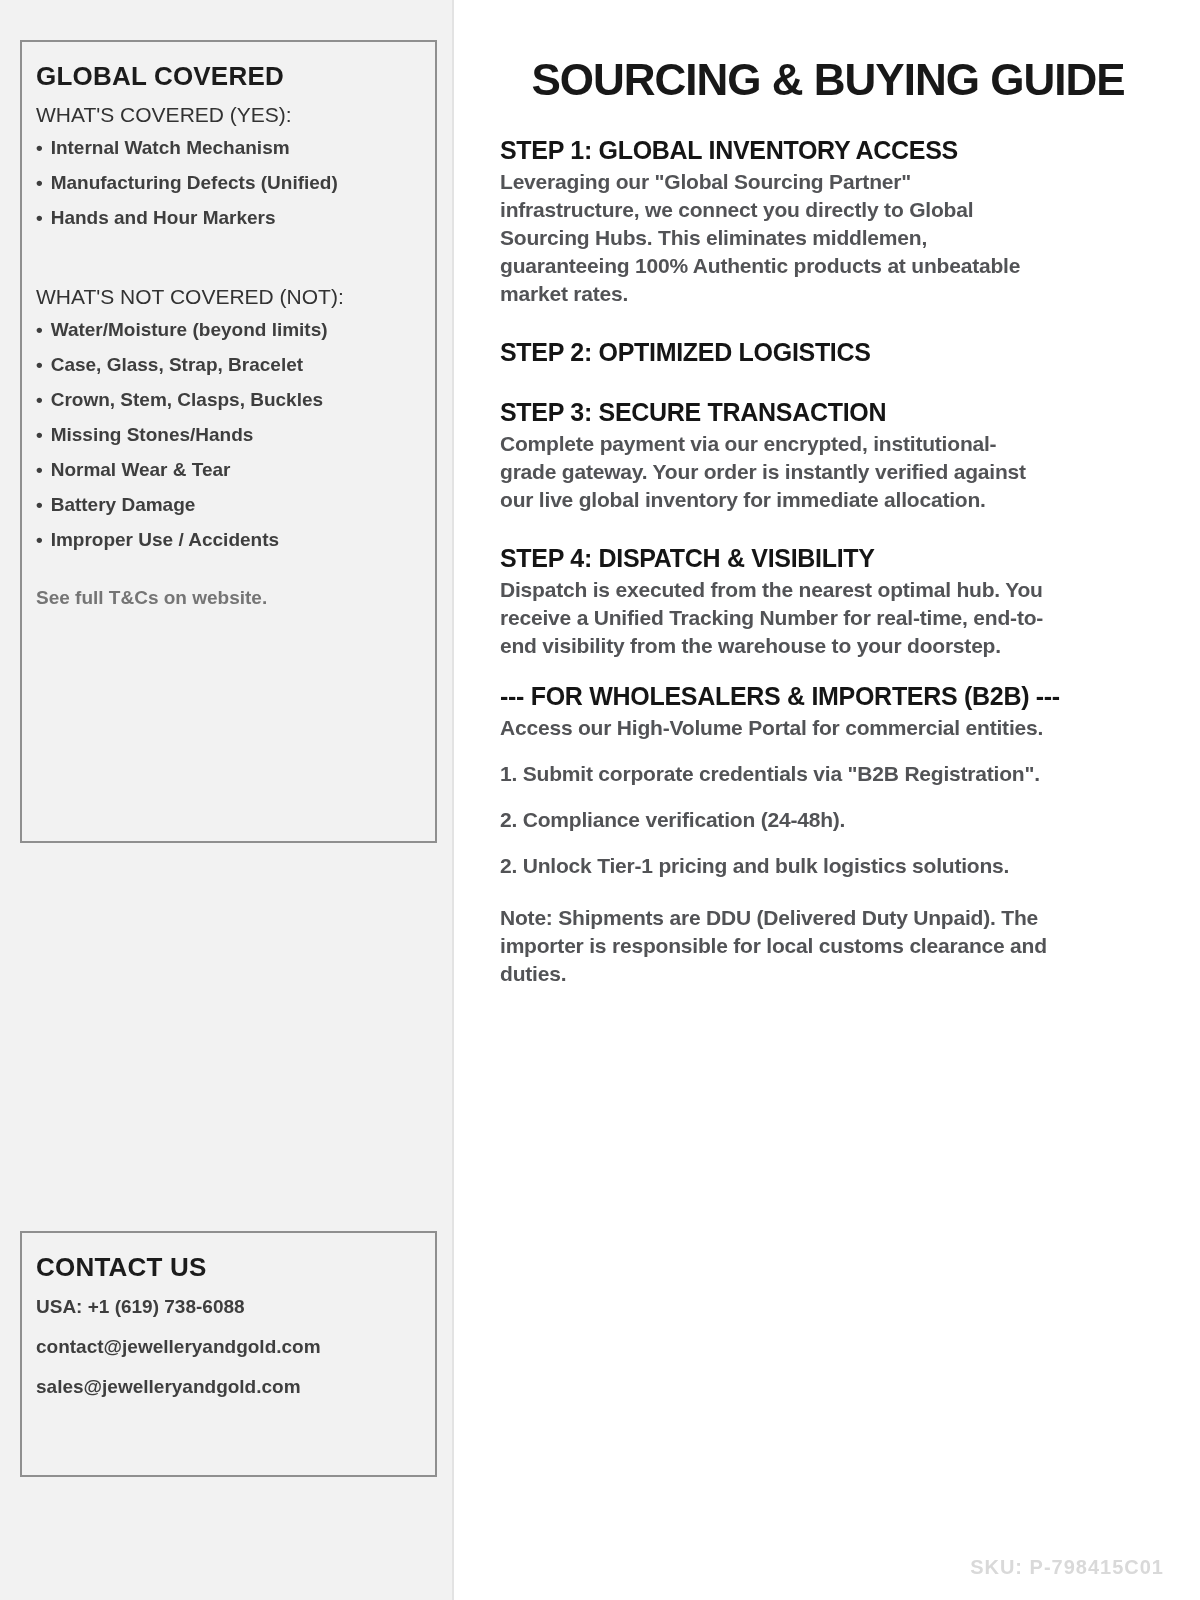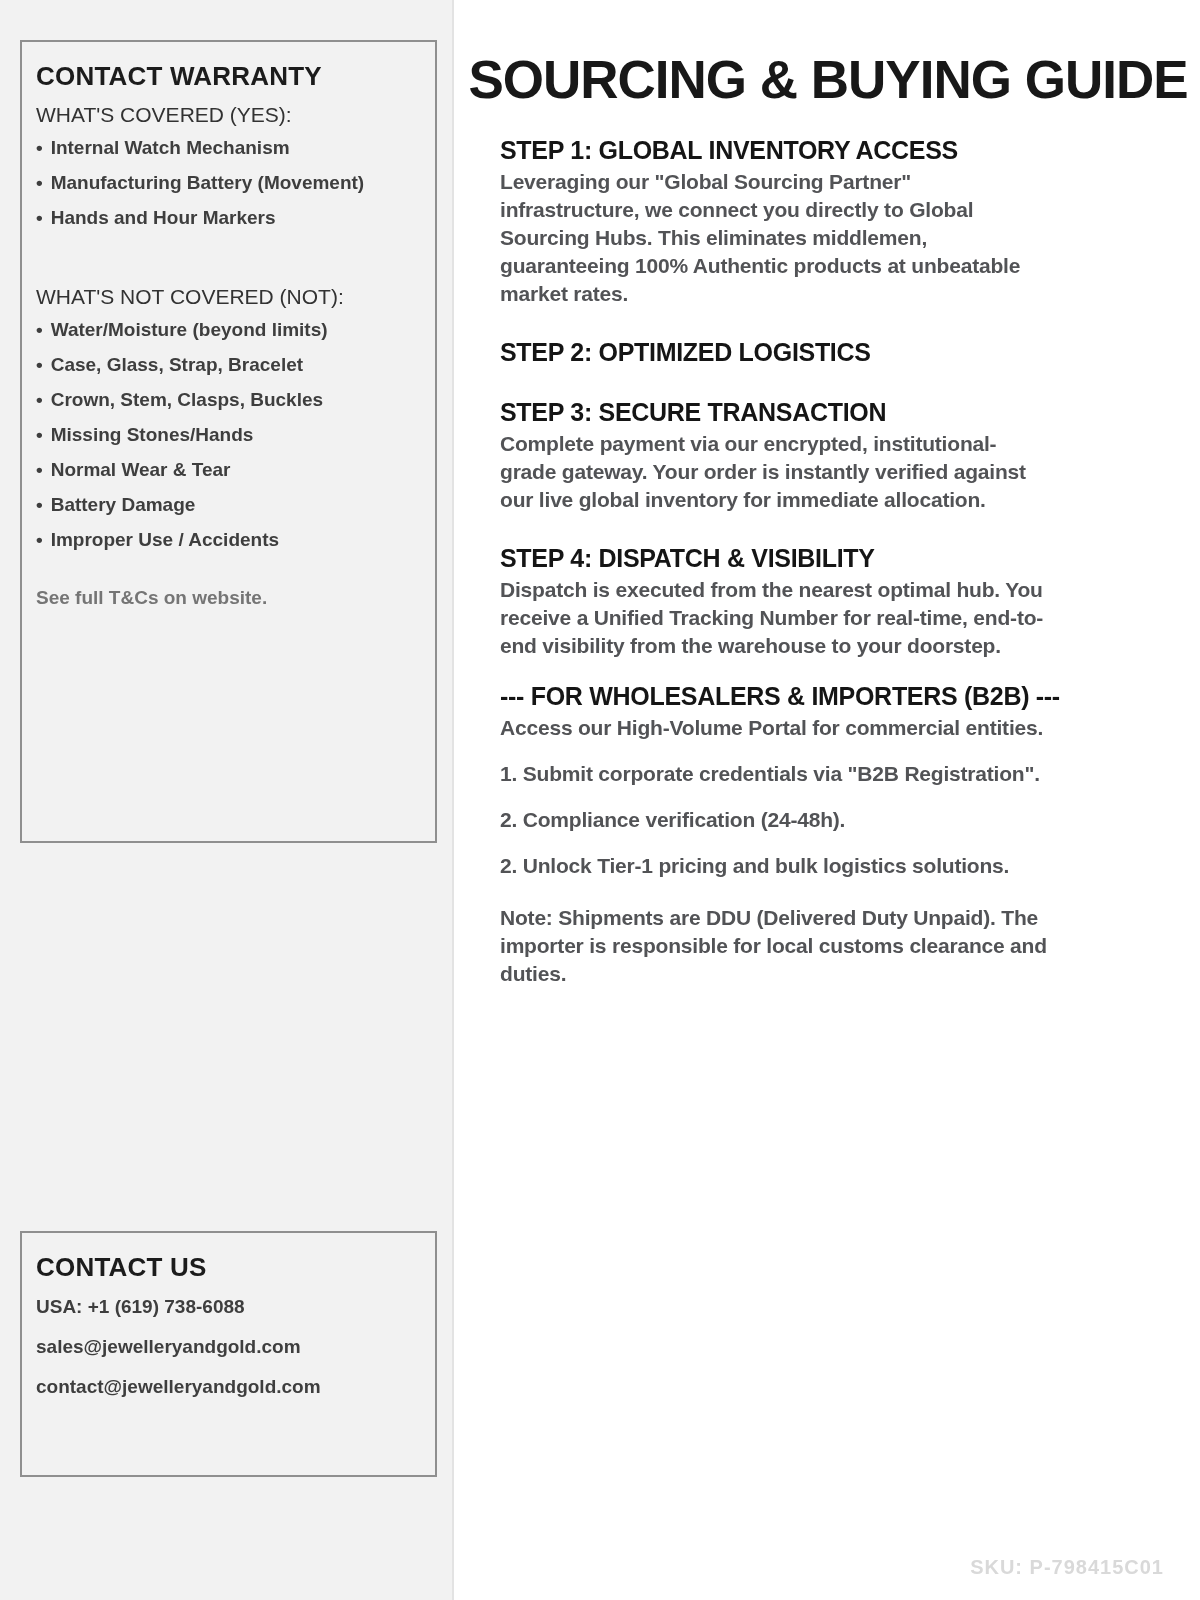--- a/index.html
+++ b/index.html
@@ -47,21 +47,21 @@
   }
   .contact-line{
     margin:14px 0 20px 0;font-size:19px;line-height:20px;font-weight:bold;color:#3e3e3e;
   }
   .contact-line + .contact-line{margin-top:0;}
 
   
   .main{position:absolute;left:456px;top:0;width:744px;height:1600px;}
   .page-title{
     margin:56px 0 0 0;text-align:center;
-    font-size:53px;line-height:48px;font-weight:bold;color:#181818;letter-spacing:-1px;
+    font-size:44px;line-height:48px;font-weight:bold;color:#181818;letter-spacing:-1px;
   }
   .content{margin:0 0 0 44px;width:552px;}
   .step-heading{
     margin:28px 0 2px 0;font-size:25px;line-height:32px;font-weight:bold;
     color:#151515;white-space:nowrap;letter-spacing:-0.3px;
   }
   .step-heading.first{margin-top:30px;}
   .step-body{
     margin:0;font-size:21px;line-height:28px;font-weight:bold;color:#525356;
     letter-spacing:-0.2px;
@@ -80,30 +80,30 @@
   }
 </style>
 </head>
 <body>
 
 <div class="canvas">
 
   <aside class="sidebar">
 
     <section class="box box-warranty">
-      <h2 class="box-title">CONTACT WARRANTY</h2>
+      <h2 class="box-title">GLOBAL COVERED</h2>
       <h3 class="sub-heading">WHAT'S COVERED (YES):</h3>
       <ul class="bullet-list">
         <li>
             <span class="bullet">•</span>
             <span>Internal Watch Mechanism</span>
           </li>
         <li>
             <span class="bullet">•</span>
-            <span>Manufacturing Battery (Movement)</span>
+            <span>Manufacturing Defects (Unified)</span>
           </li>
         <li>
             <span class="bullet">•</span>
             <span>Hands and Hour Markers</span>
           </li>
       </ul>
       <h3 class="sub-heading gap-before">WHAT'S NOT COVERED (NOT):</h3>
       <ul class="bullet-list">
         <li>
             <span class="bullet">•</span>
@@ -134,22 +134,22 @@
             <span>Improper Use / Accidents</span>
           </li>
       </ul>
       <p class="footnote">See full T&amp;Cs on website.</p>
     </section>
 
 
     <section class="box box-contact">
       <h2 class="box-title">CONTACT US</h2>
       <p class="contact-line">USA: +1 (619) 738-6088</p>
+      <p class="contact-line">contact@jewelleryandgold.com</p>
       <p class="contact-line">sales@jewelleryandgold.com</p>
-      <p class="contact-line">contact@jewelleryandgold.com</p>
     </section>
 
   </aside>
 
   <main class="main">
     <h1 class="page-title">SOURCING &amp; BUYING GUIDE</h1>
 
     <div class="content">
 
       <section class="step">

